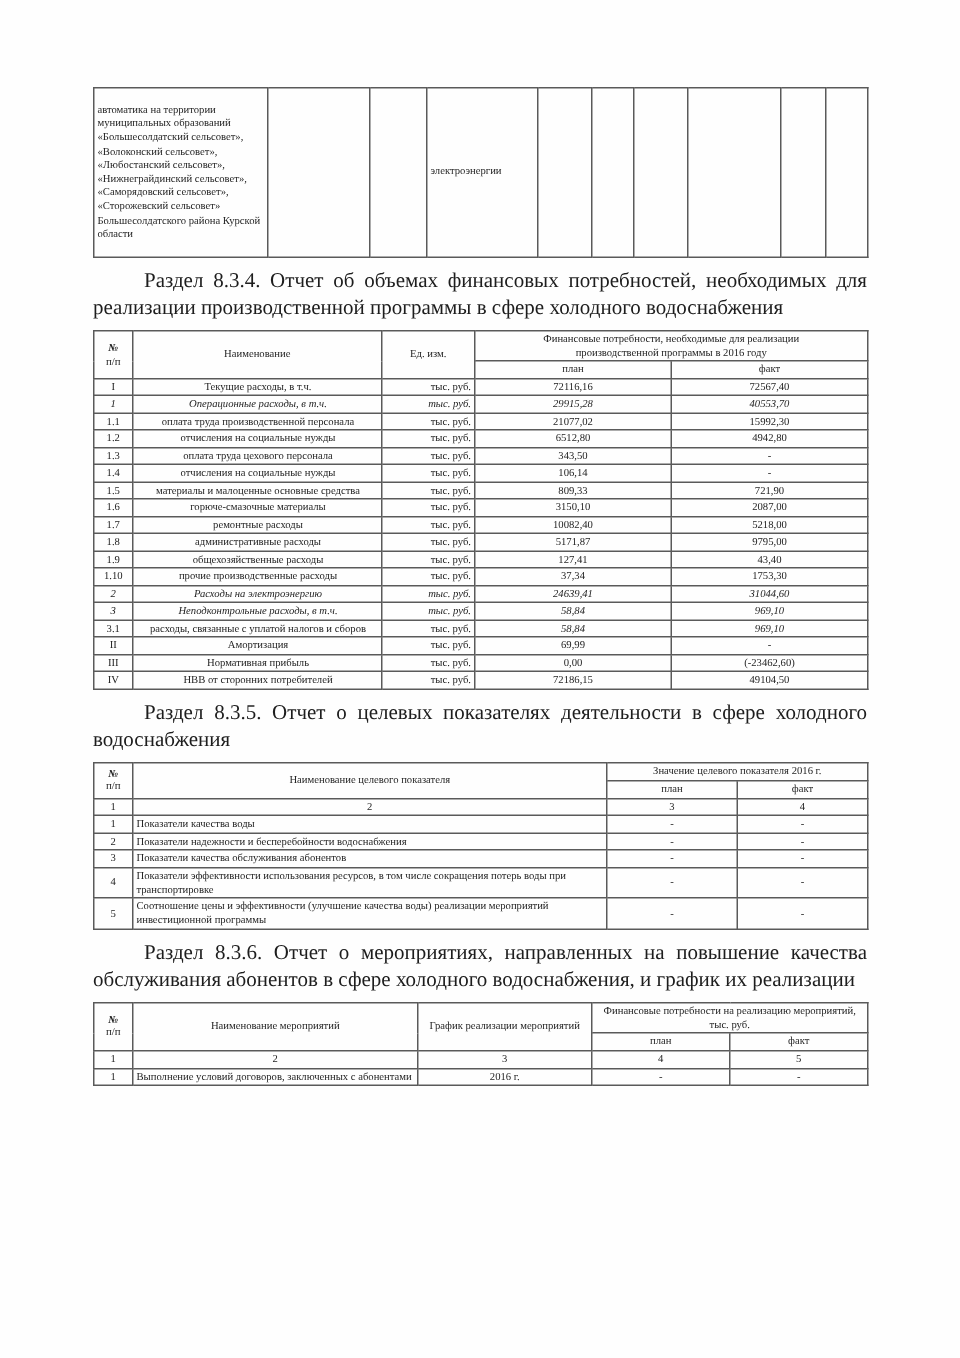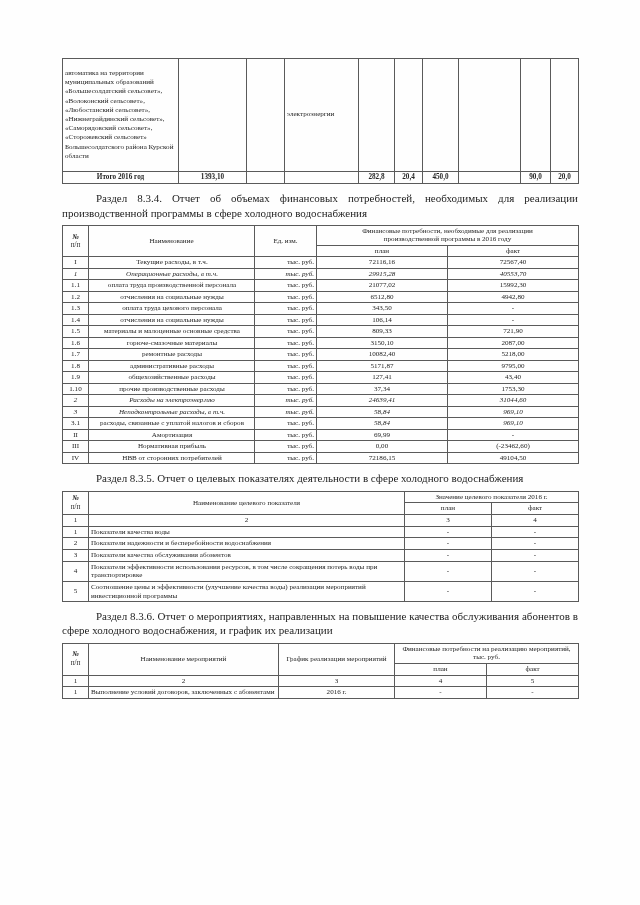--- a/index.html
+++ b/index.html
@@ -53,21 +53,21 @@
   .i { font-style: italic; }
   .top { vertical-align: top; }
 
   
   .tbl-cont { font-size: 6.6px; }
   .tbl-cont td { padding: 0.5px 2px; line-height: 1.30; }
   .tbl-cont .totalrow td { font-weight: bold; font-size: 7.2px; padding: 1px 2px;}
 
   
   .heading {
-    font-size: 11px;
+    font-size: 14px;
     line-height: 1.30;
     text-align: justify;
     text-align-last: left;
     text-indent: 34px;
     margin: 7px 0 5px 0;
     color: #1d1d1d;
   }
   .heading.j { text-align: justify; }
 
   
@@ -111,32 +111,20 @@
           <td></td>
           <td></td>
           <td class="l top">электроэнергии</td>
           <td></td>
           <td></td>
           <td></td>
           <td></td>
           <td></td>
           <td></td>
         </tr>
-        <tr class="totalrow">
-          <td class="c b">Итого 2016 год</td>
-          <td class="c b">1393,10</td>
-          <td class="c b"></td>
-          <td class="c b"></td>
-          <td class="c b">282,8</td>
-          <td class="c b">20,4</td>
-          <td class="c b">450,0</td>
-          <td class="c b"></td>
-          <td class="c b">90,0</td>
-          <td class="c b">20,0</td>
-        </tr>
       </tbody>
     </table>
 
     <p class="heading j">Раздел 8.3.4. Отчет об объемах финансовых потребностей, необходимых для реализации производственной программы в сфере холодного водоснабжения</p>
 
     <table class="doc tbl-fin">
       <colgroup>
         <col style="width:26px">
           <col style="width:166px">
           <col style="width:62px">

